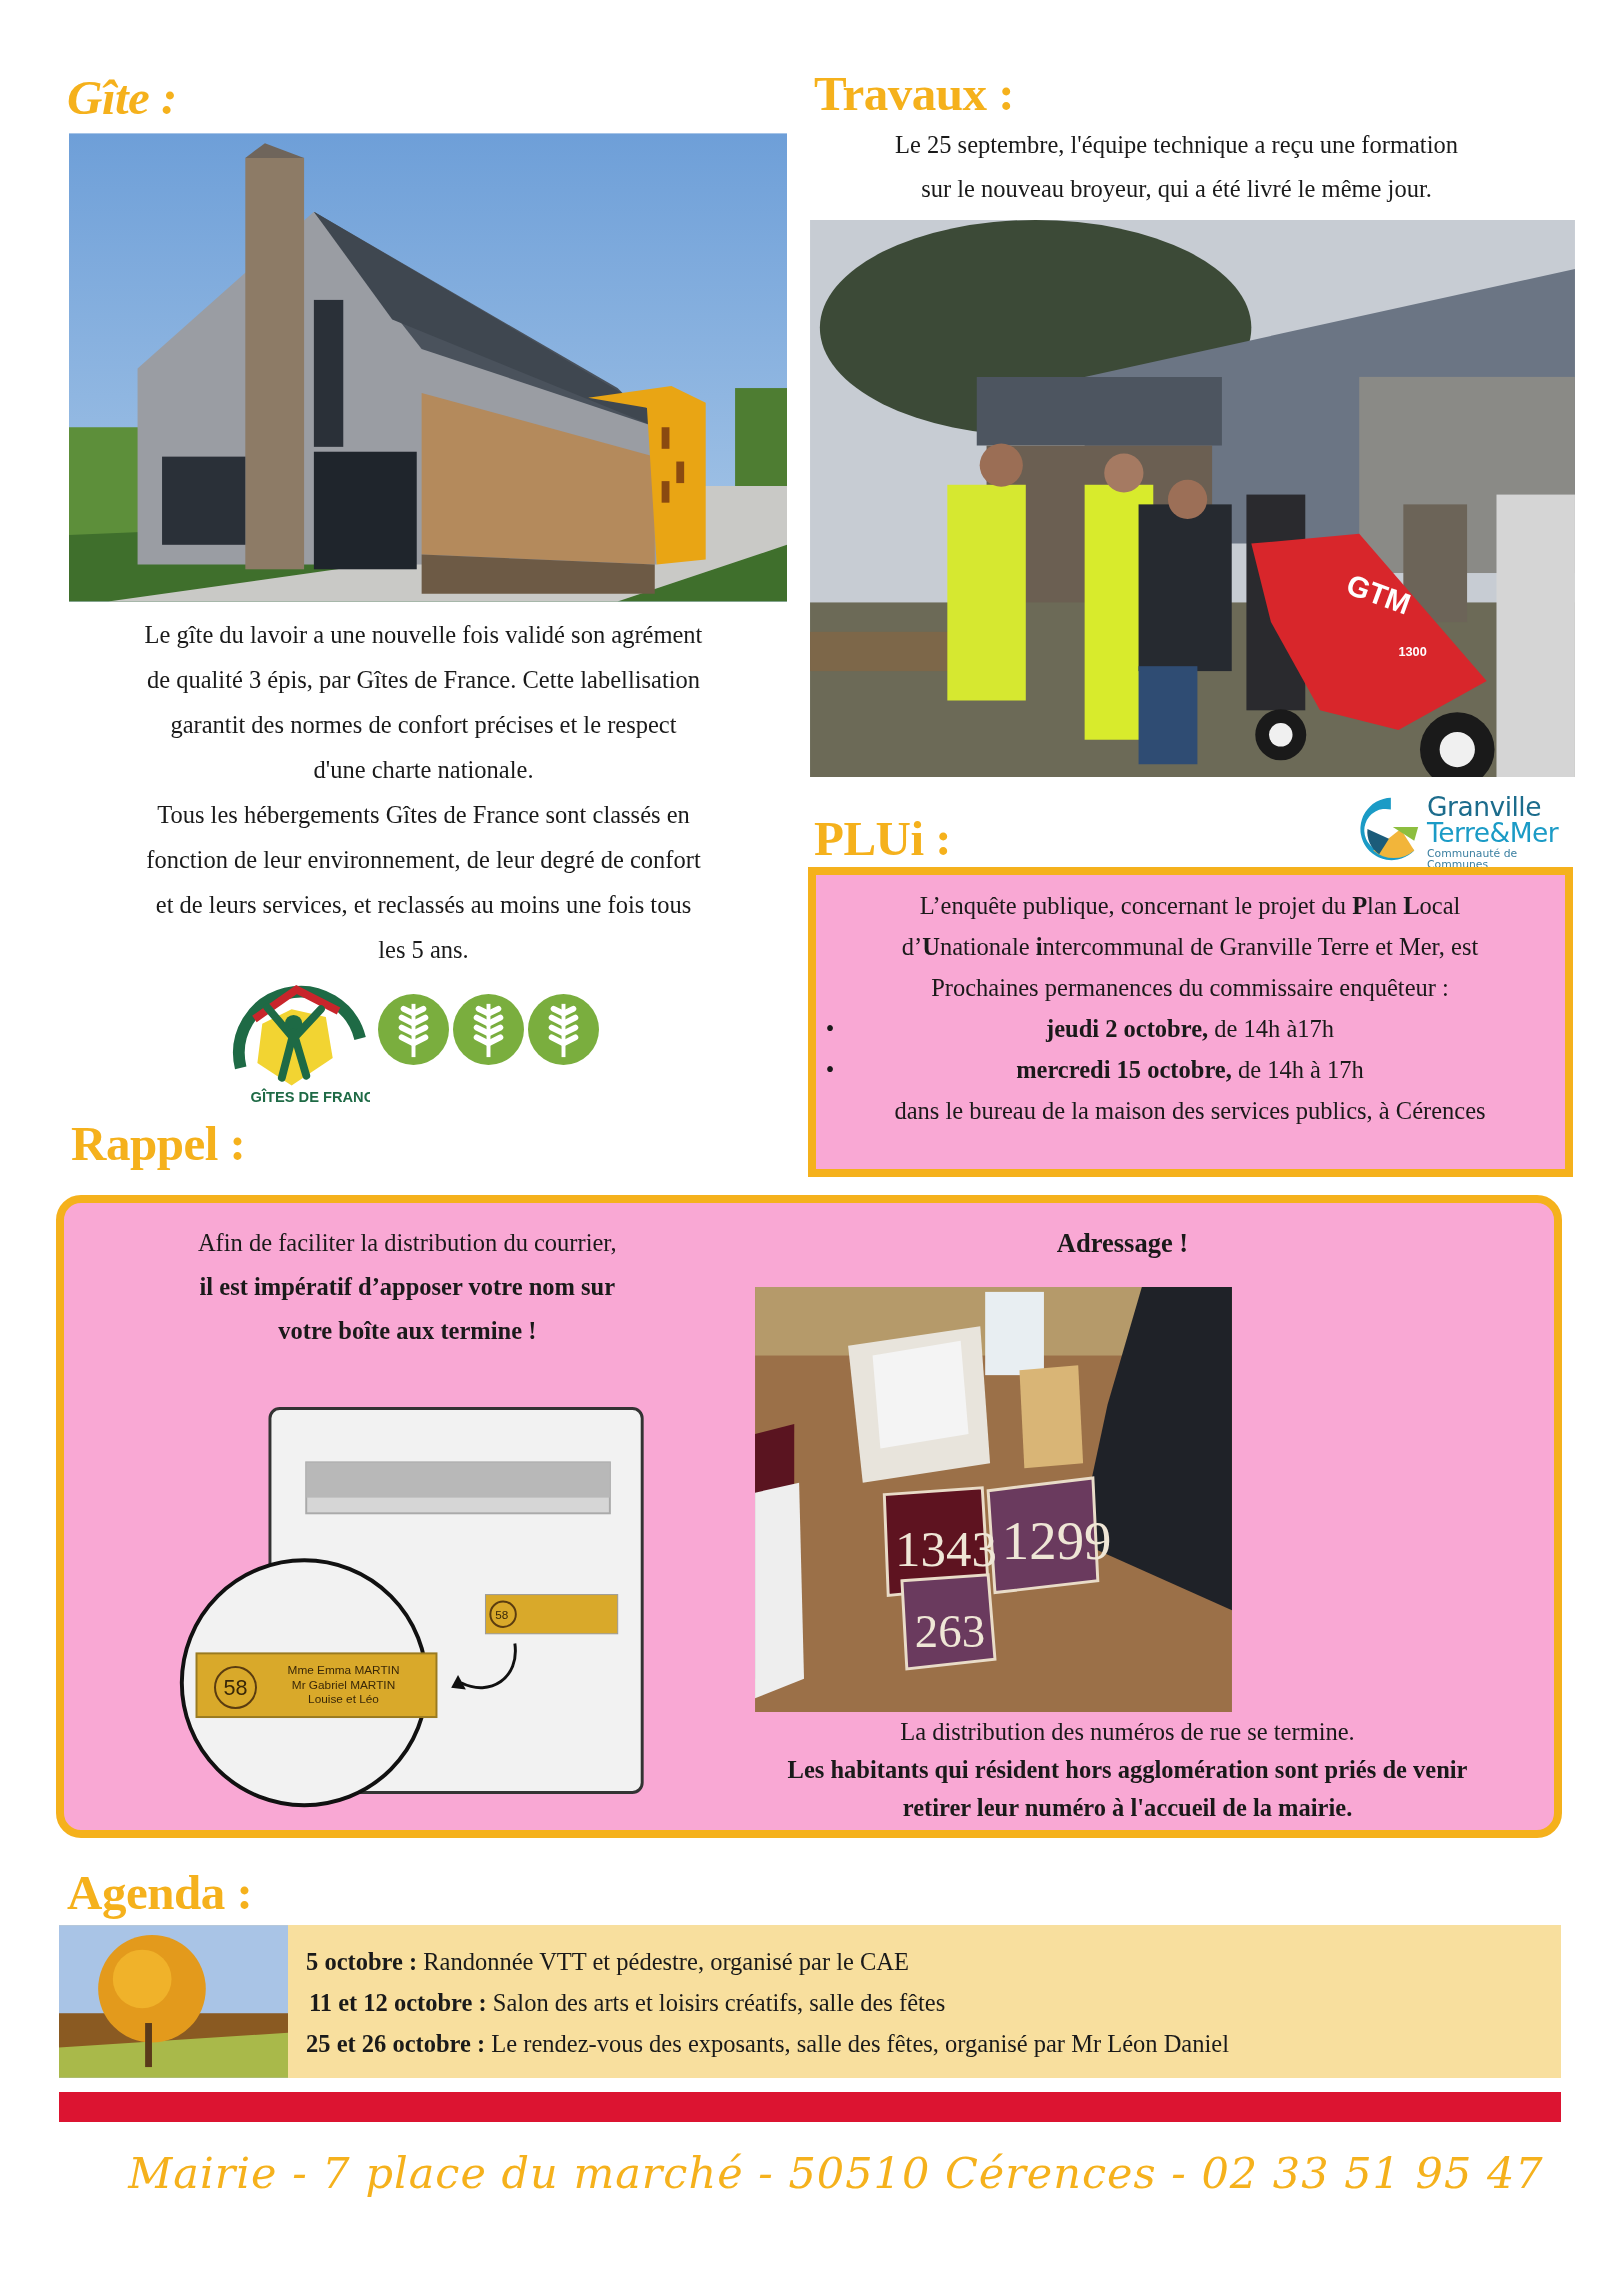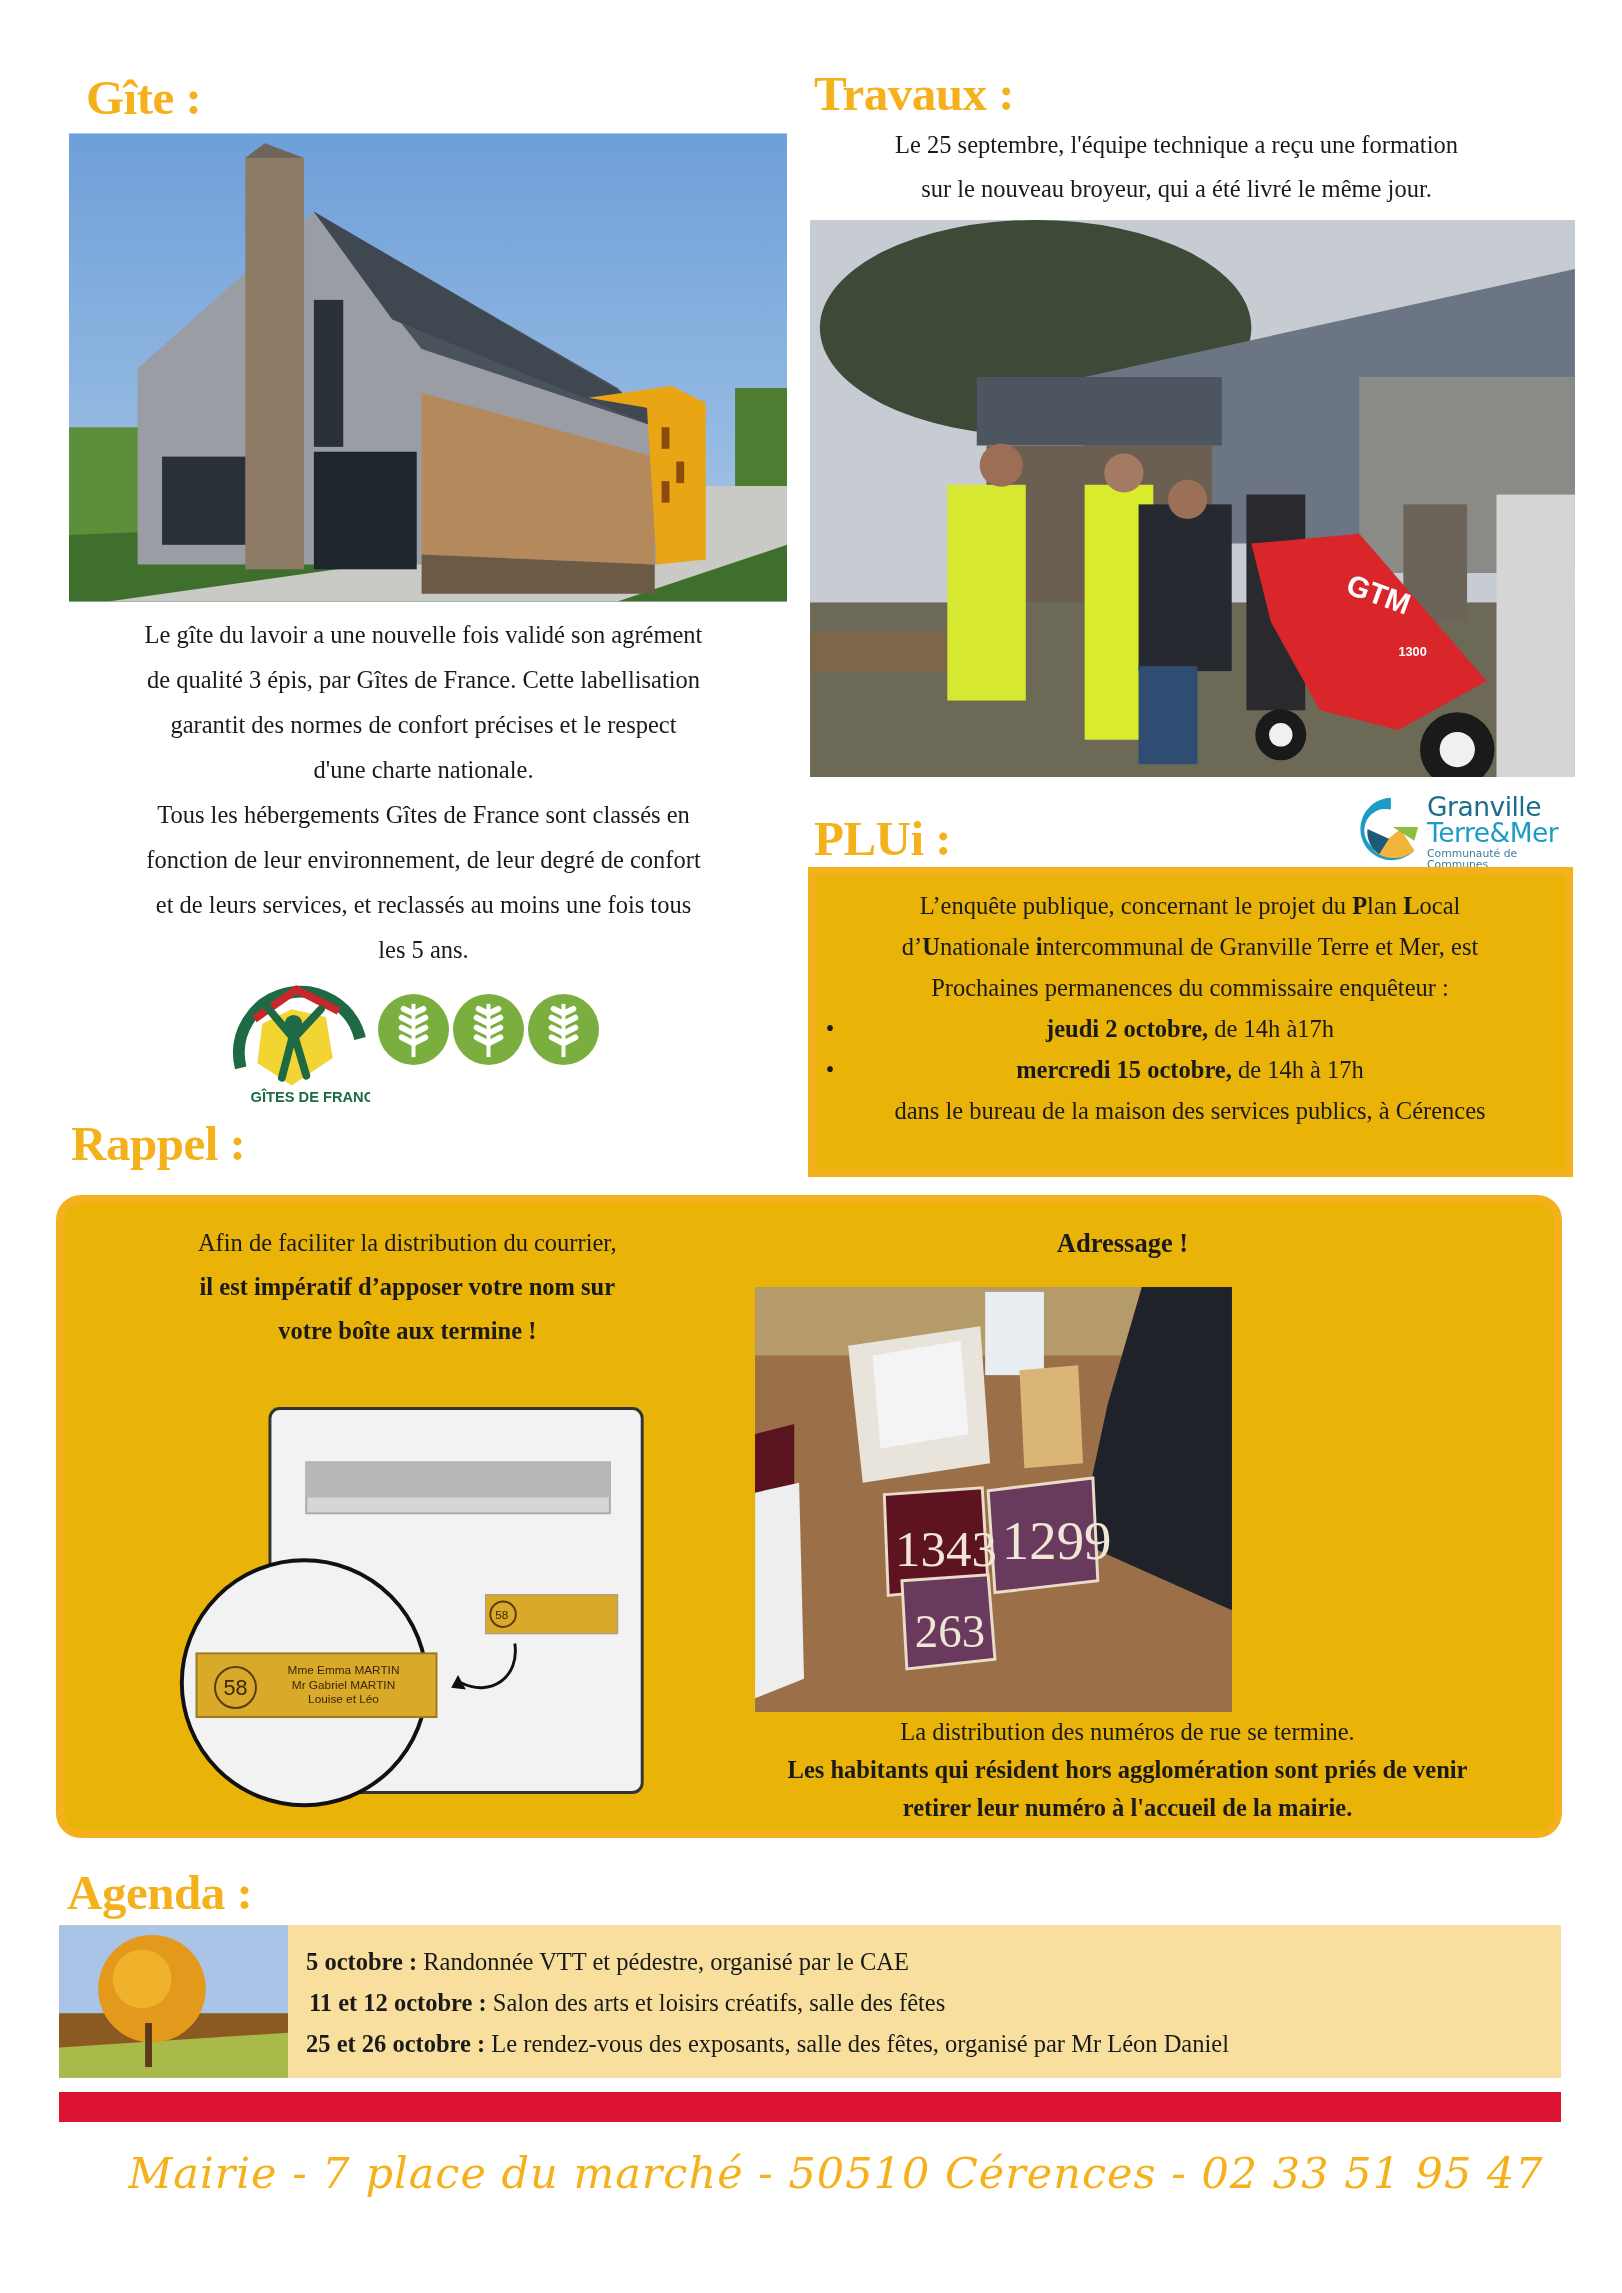--- a/index.html
+++ b/index.html
@@ -4,31 +4,31 @@
 <style>
   html, body { margin:0; padding:0; background:#ffffff; }
   body { width:1622px; height:2294px; position:relative; overflow:hidden;
          font-family:"DejaVu Serif","Liberation Serif",serif; color:#111; }
   .abs { position:absolute; }
   .heading { font-family:"Liberation Serif","DejaVu Serif",serif; font-weight:bold;
              color:#F5B11C; font-size:49px; line-height:1; letter-spacing:-0.5px; }
   .para { font-family:"Liberation Serif","DejaVu Serif",serif; font-size:24.5px;
           text-align:center; color:#1a1a1a; }
   .photo { position:absolute; overflow:hidden; }
-  .box { position:absolute; border:8.8px solid #F5B11C; box-sizing:border-box; background:#eab308; }
+  .box { position:absolute; border:8.8px solid #F5B11C; box-sizing:border-box; background:#f9a8d4; }
   b { font-weight:bold; }
   .bullet-row { position:relative; }
   .bullet { position:absolute; left:9.8px; }
   .footer { font-family:"DejaVu Serif","Liberation Serif",serif; font-style:italic;
             color:#F5B11C; font-size:43px; text-align:center; letter-spacing:1px;padding-left:25px; }
 </style>
 </head>
 <body>
 
-<div class="abs heading" style="left:86px; top:73px;">Gîte :</div>
+<div class="abs heading" style="left:67px; top:73px;font-style:italic;">Gîte :</div>
 
 <div class="photo" style="left:69px; top:133px; width:718px; height:469px;">
   <svg width="718" height="469" viewBox="0 0 733 478">
     <defs>
       <linearGradient id="sky" x1="0" y1="0" x2="0" y2="1">
         <stop offset="0" stop-color="#6E9FD8"></stop>
           <stop offset="1" stop-color="#A9C8E8"></stop>
       </linearGradient>
     </defs>
     <rect width="733" height="478" fill="url(#sky)"></rect>

